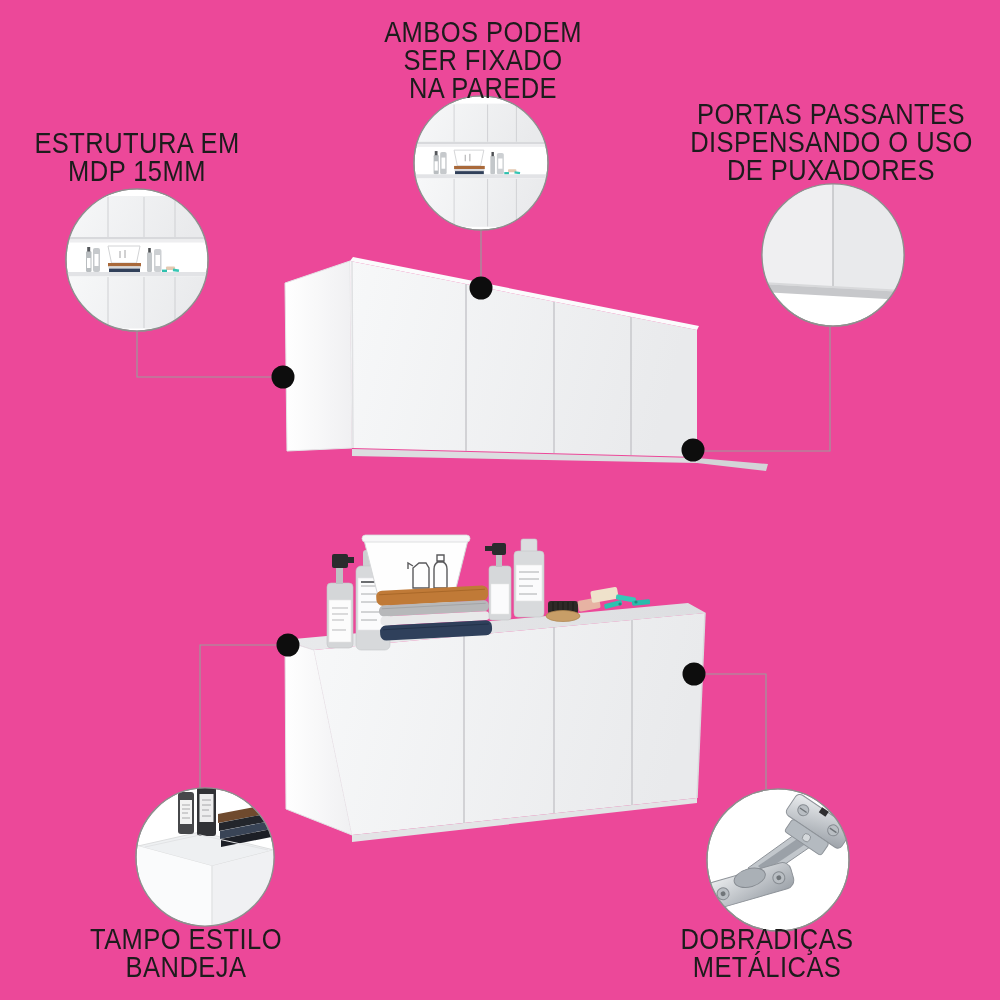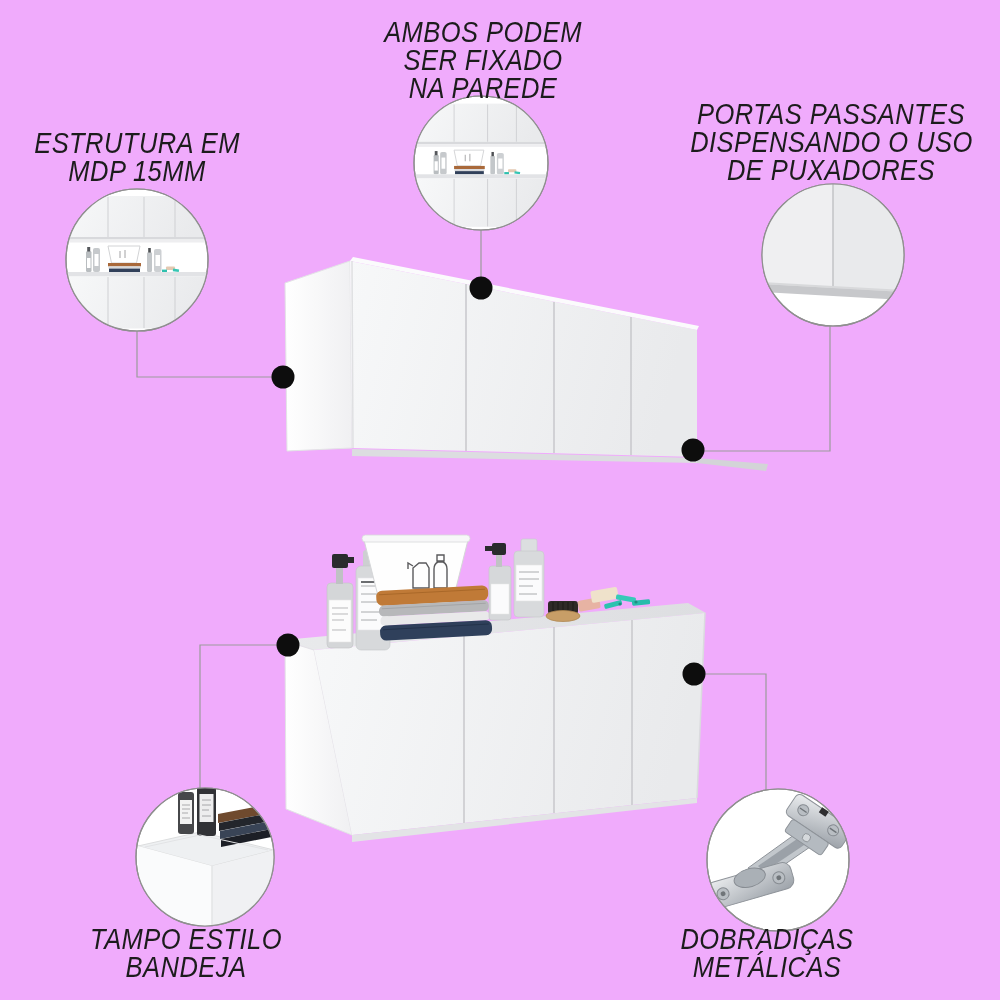--- a/index.html
+++ b/index.html
@@ -1,17 +1,17 @@
 <!DOCTYPE html>
 <html><head>
 <meta charset="utf-8">
 <style>
   html,body{margin:0;padding:0;background:#fff;}
-  .canvas{position:relative;width:1000px;height:1000px;background:#f0abfc;overflow:hidden;
-          font-family:"Liberation Sans",sans-serif;font-style:italic;}
+  .canvas{position:relative;width:1000px;height:1000px;background:#ec4899;overflow:hidden;
+          font-family:"Liberation Sans",sans-serif;}
   .canvas svg{position:absolute;left:0;top:0;}
   .label{position:absolute;width:320px;text-align:center;color:#1c1c1c;
          font-size:29px;line-height:28px;font-weight:400;letter-spacing:.5px;
          transform:scaleX(.88);}
   .label .ln{display:block;white-space:nowrap;}
 </style>
 </head>
 <body>
 
 <div class="canvas">

